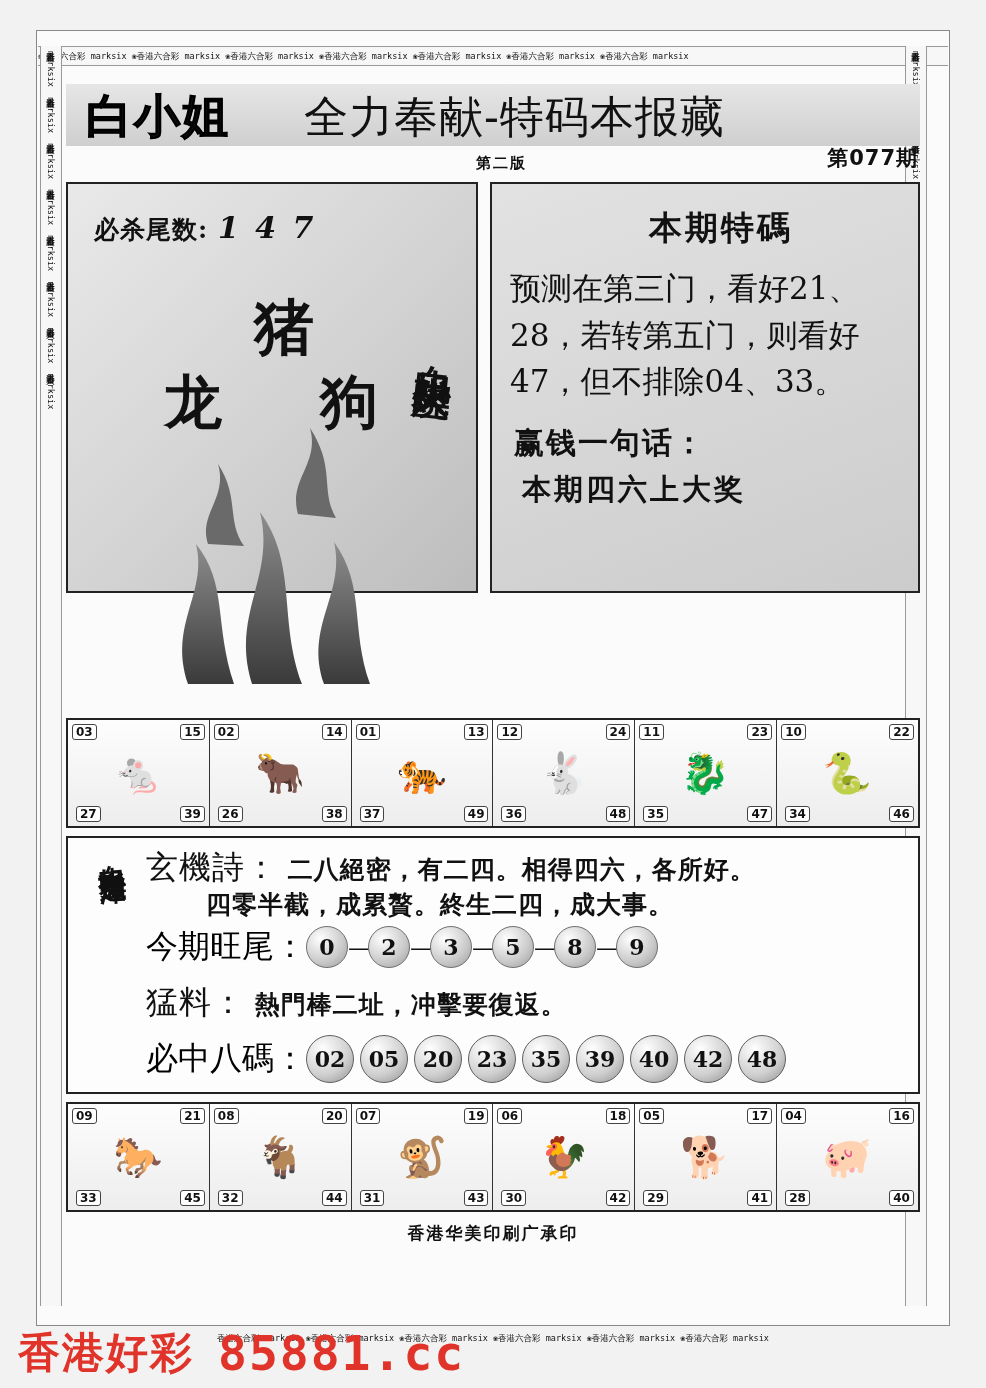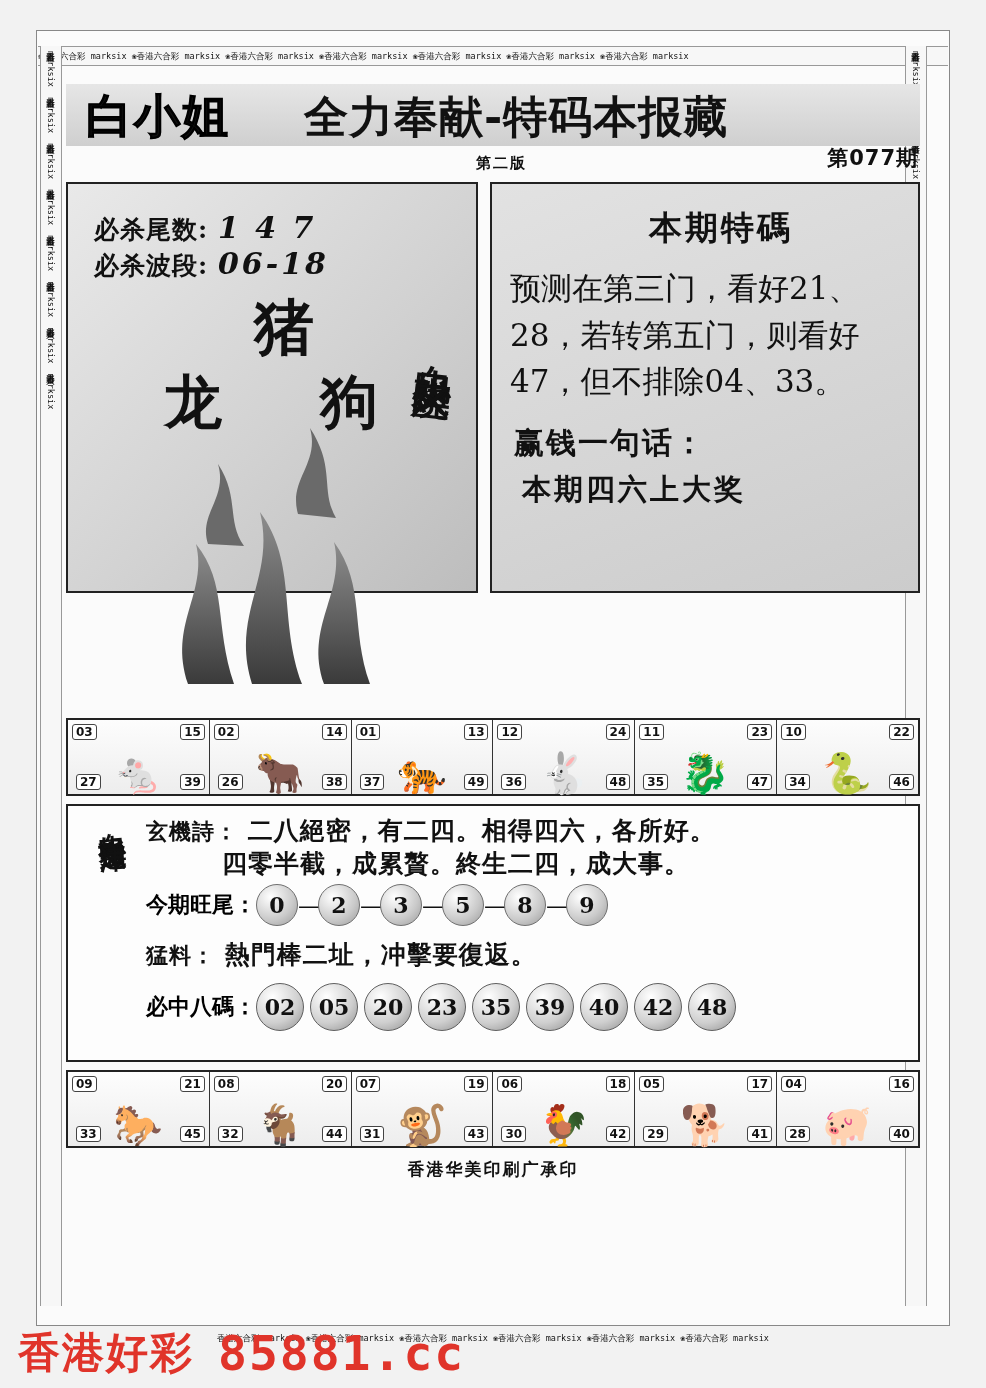--- a/index.html
+++ b/index.html
@@ -55,21 +55,21 @@
   .hdr-title1 {
     position:absolute; left:20px; top:16px;
     font-family:Liberation Sans, sans-serif;
     font-size:46px; font-weight:bold; color:#111;
     letter-spacing:2px;
     -webkit-text-stroke:1px #000;
   }
   .hdr-title2 {
     position:absolute; left:238px; top:18px;
     font-family:"DejaVu Serif", serif;
-    font-size:44px; font-weight:bold; color:#111;
+    font-size:44px; font-weight:normal; color:#111;
     letter-spacing:1px;
   }
   .hdr-edition {
     position:absolute; left:410px; top:84px;
     font-size:15px; font-weight:bold; color:#111;
     letter-spacing:2px;
   }
   .hdr-issue {
     position:absolute; right:2px; top:74px;
     font-size:21px; font-weight:bold; color:#111;
@@ -137,21 +137,21 @@
     font-size:30px; font-weight:bold; color:#111; letter-spacing:2px;
   }
   .rb-sub2 {
     margin:6px 0 0 30px;
     font-family:"DejaVu Serif", serif;
     font-size:29px; font-weight:bold; color:#111; letter-spacing:3px;
   }
 
   
   .strip {
-    position:relative; margin-top:8px; height:78px;
+    position:relative; margin-top:8px; height:110px;
     border:2px solid #222; box-sizing:border-box;
     display:flex; background:#fff;
   }
   .cell {
     flex:1; position:relative; border-right:1px solid #333; box-sizing:border-box;
     background:linear-gradient(#fdfdfd,#ededed);
   }
   .cell:last-child { border-right:none; }
   .cnum {
     position:absolute; font-size:12px; font-weight:bold; color:#111;
@@ -176,22 +176,22 @@
     writing-mode:vertical-rl; text-orientation:upright;
     letter-spacing:2px;
     transform:rotate(-4deg);
   }
   .poem-main { position:absolute; left:78px; top:8px; right:8px; }
   .poem-row {
     font-family:"DejaVu Serif", serif;
     font-size:25px; font-weight:bold; color:#111; letter-spacing:1px;
     line-height:1.32;
   }
-  .poem-row2 { margin-left:76px; }
-  .lbl { font-size:22px; font-weight:bold; }
+  .poem-row2 { margin-left:60px; }
+  .lbl { font-size:32px; font-weight:normal; }
   .tail-row { display:flex; align-items:center; margin-top:4px; }
   .tail-ball {
     width:40px; height:40px; border-radius:50%;
     background:radial-gradient(circle at 34% 30%, #ffffff, #c9c9c9 60%, #9a9a9a);
     border:1px solid #6f6f6f;
     display:flex; align-items:center; justify-content:center;
     font-family:"DejaVu Serif", serif; font-size:22px; font-weight:bold; color:#111;
   }
   .dash { width:20px; text-align:center; font-size:22px; color:#111; }
   .hot-row { margin-top:12px; }
@@ -246,24 +246,20 @@
       <div class="hdr-edition">第二版</div>
       <div class="hdr-issue">第077期</div>
     </div>
 
     <div class="mid">
 
       <div class="box box-left">
         <div class="kill-line kl1">
           <span>必杀尾数:</span>
           <span class="num">1 4 7</span>
-        </div>
-        <div class="kill-line kl2">
-          <span>必杀波段:</span>
-          <span class="num">06-18</span>
         </div>
 
         <div class="zodiac z-top">猪</div>
         <div class="zodiac z-left">龙</div>
         <div class="zodiac z-right">狗</div>
 
         <div class="flames">
           <svg width="260" height="290" viewBox="0 0 260 290">
             <defs>
               <linearGradient id="fg" x1="0" y1="0" x2="0" y2="1">

